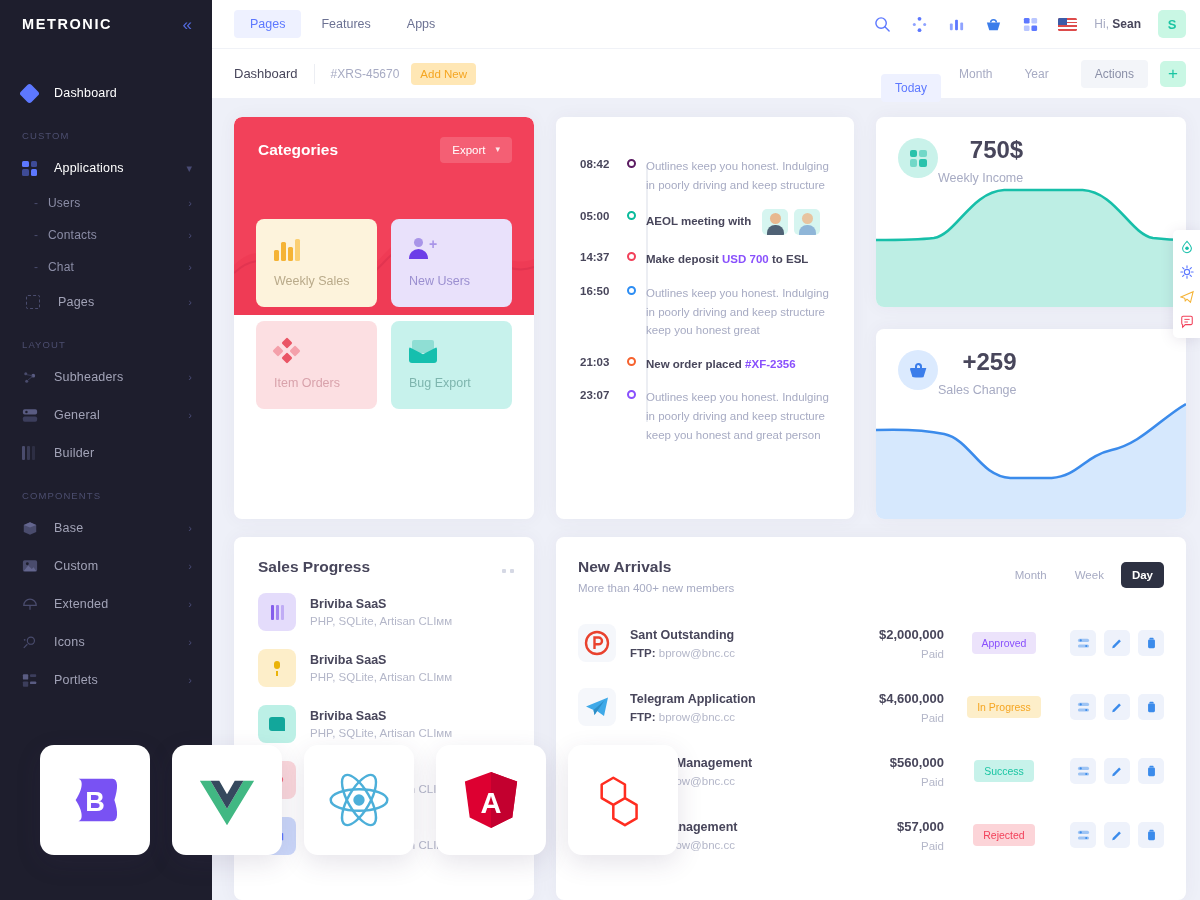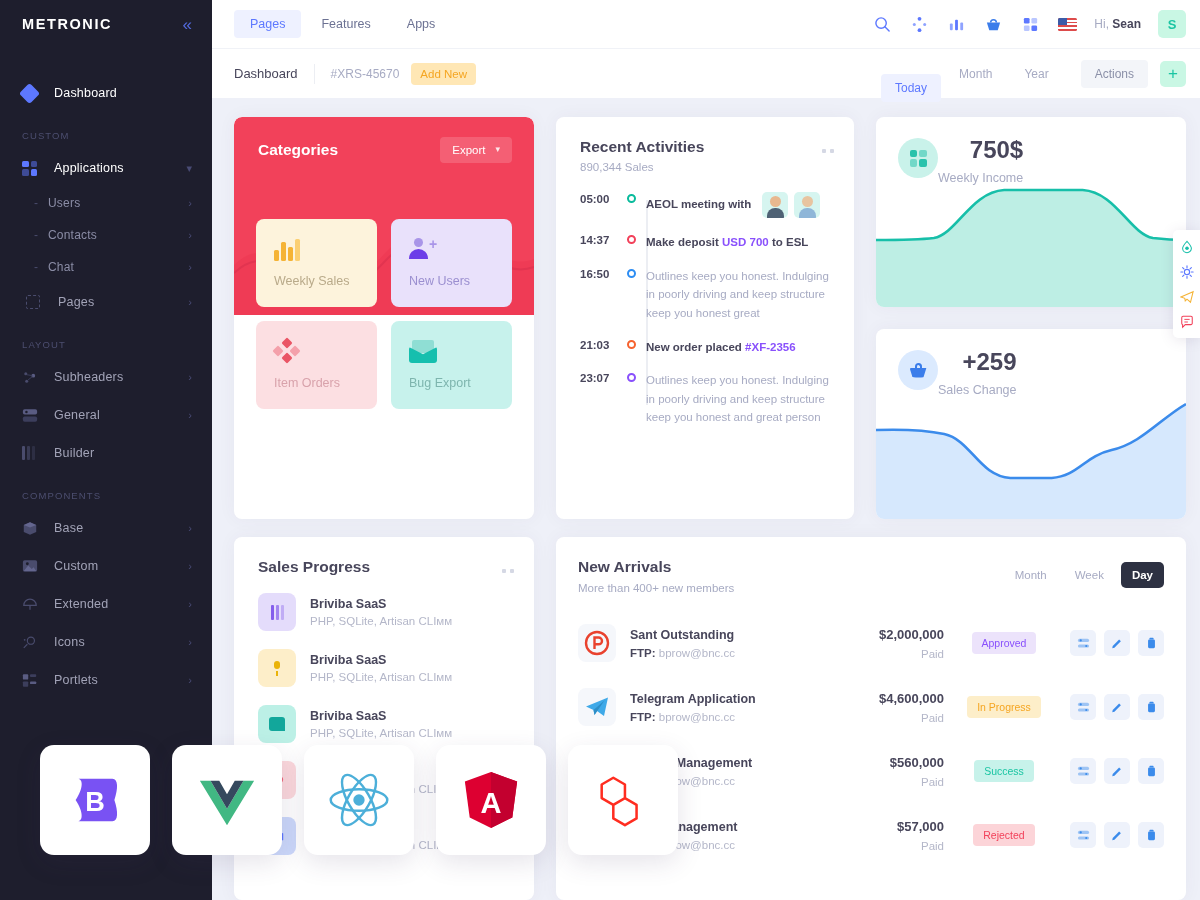--- a/index.html
+++ b/index.html
@@ -535,34 +535,31 @@
                     <i class="back"></i>
                     <i class="front"></i>
                   </span>
               </div>
               <div class="tile-label">Bug Export</div>
             </div>
           </div>
         </section>
 
         <section class="card act-card">
-          <div class="act-head">
-            <div>
-              <div class="act-title">Recent Activities</div>
-              <div class="act-sub">890,344 Sales</div>
-            </div>
-            <div class="dots">
-                <i></i>
-                <i></i>
-              </div>
-          </div>
 
           <div class="timeline">
             <div class="tl-line"></div>
 
+            <div class="tl-item">
+              <div class="tl-time">08:42</div>
+              <div class="tl-dot-wrap">
+                  <span class="tl-dot" style="border-color:#5c1d63"></span>
+                </div>
+              <div class="tl-text">Outlines keep you honest. Indulging in poorly driving and keep structure</div>
+            </div>
 
             <div class="tl-item">
               <div class="tl-time">05:00</div>
               <div class="tl-dot-wrap">
                   <span class="tl-dot" style="border-color:#0abb9c"></span>
                 </div>
               <div class="tl-text bold">
                 <span>AEOL meeting with</span>
                 <span class="tl-avatars">
                   <span class="tl-av av1">

